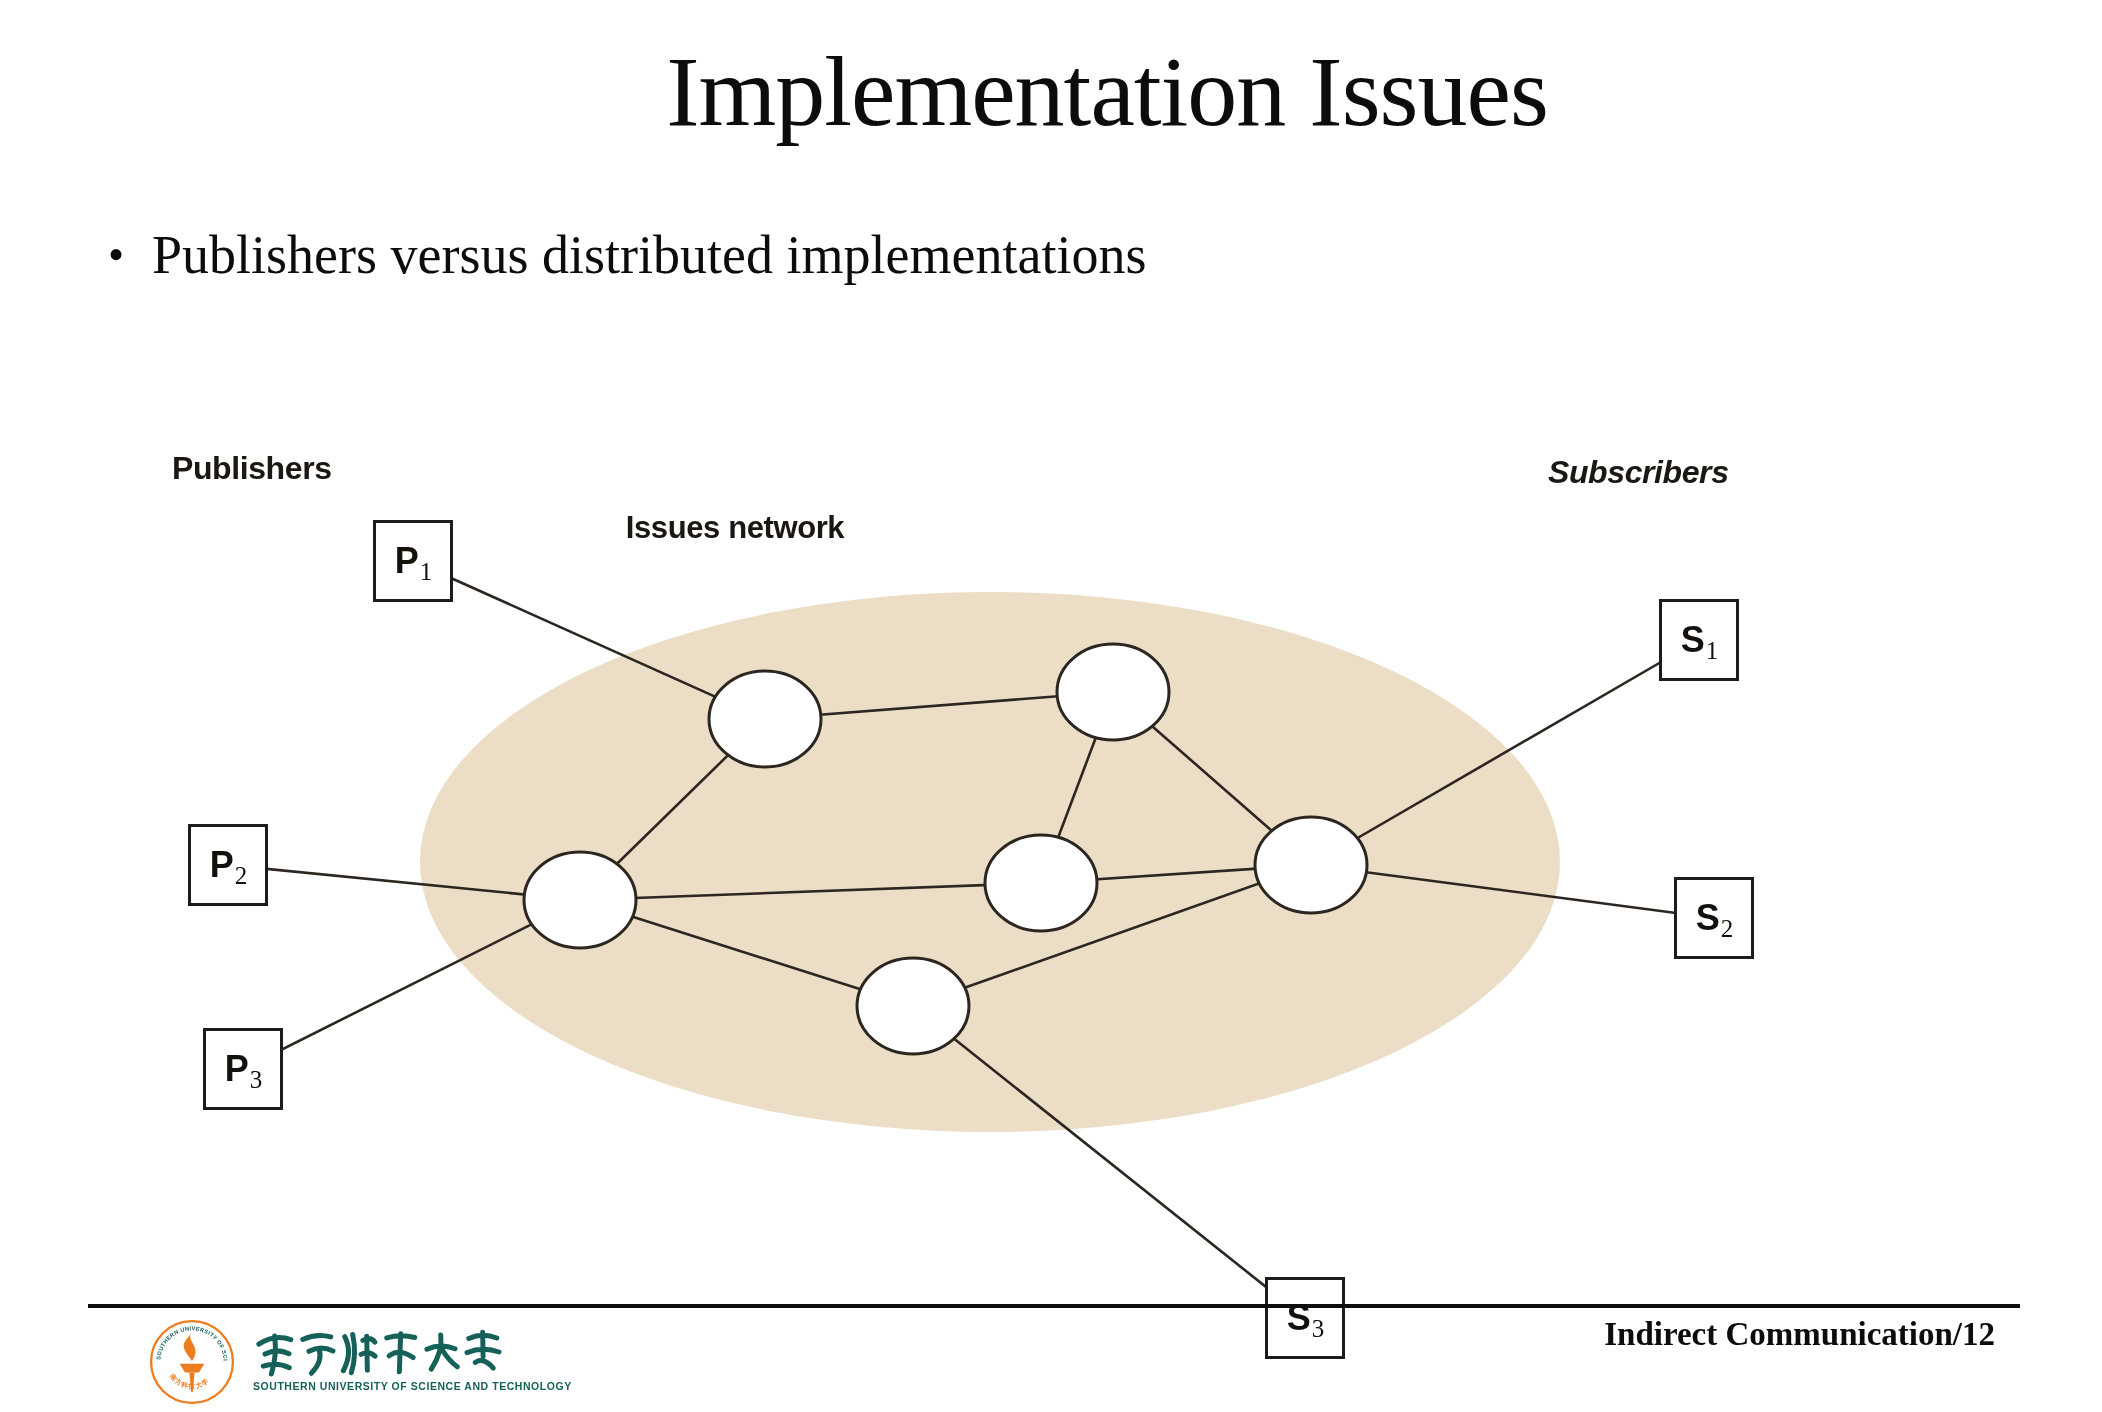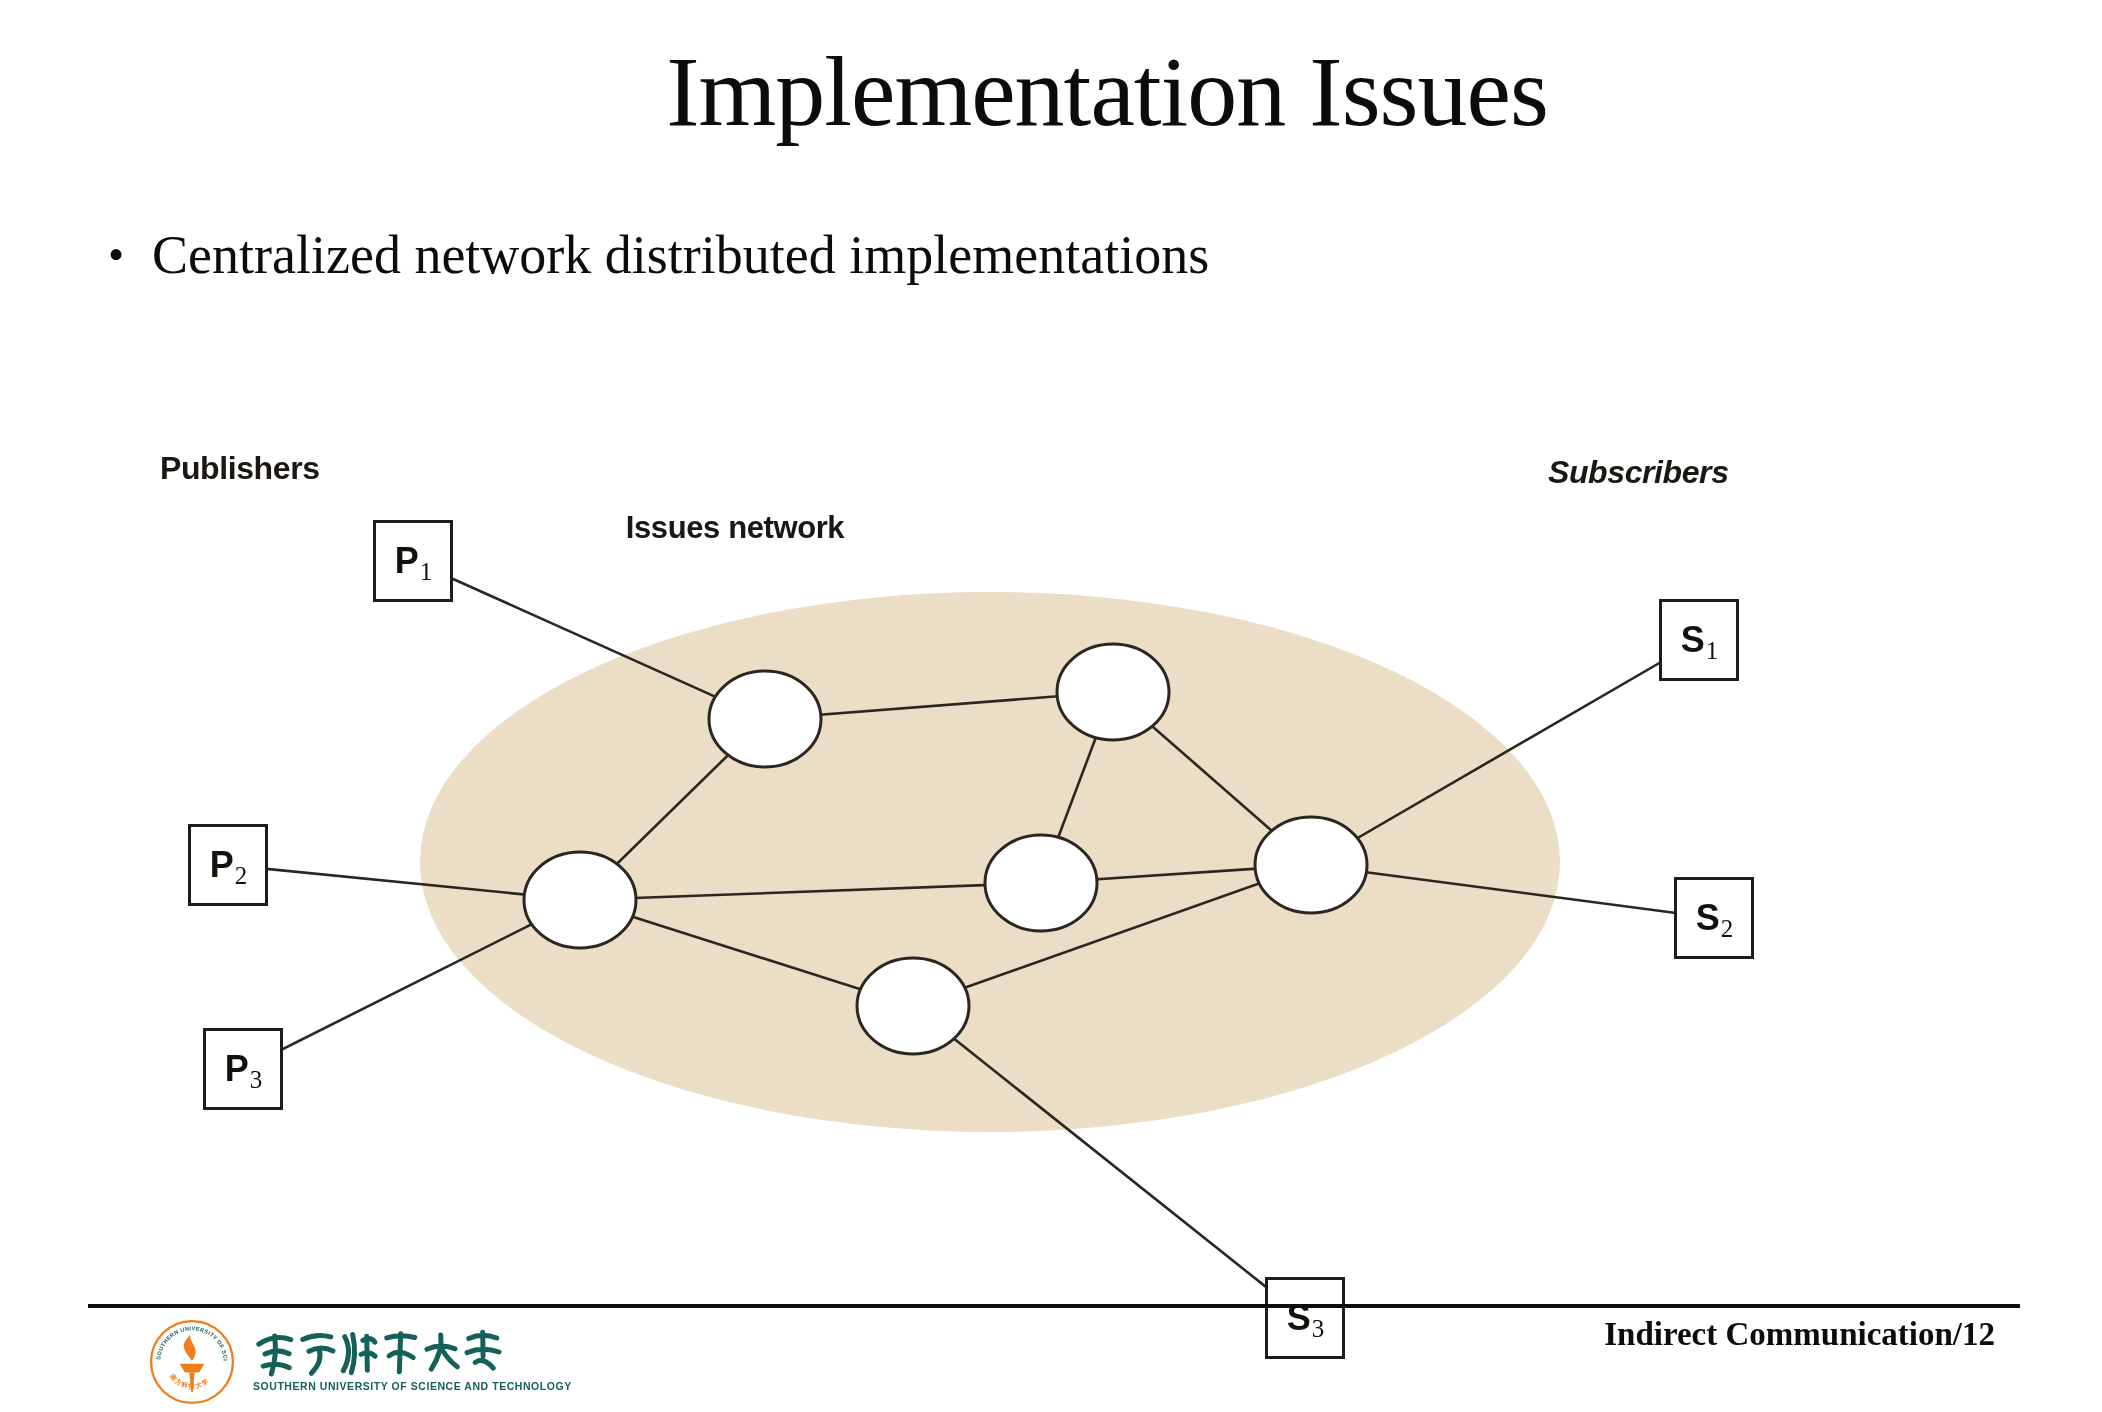--- a/index.html
+++ b/index.html
@@ -24,21 +24,21 @@
   .bullet-text{
     font-family:"Liberation Serif", serif;font-size:54px;line-height:66px;color:#0c0c0c;
     white-space:nowrap;
   }
   
   #diagram-svg{position:absolute;left:0;top:0;width:2102px;height:1412px;}
   .diagram-label{
     position:absolute;font-family:"Liberation Sans", sans-serif;font-weight:700;
     color:#1b1712;letter-spacing:-0.4px;white-space:nowrap;
   }
-  .lbl-publishers{left:160px;top:450px;font-size:32px;}
+  .lbl-publishers{left:172px;top:450px;font-size:32px;}
   .lbl-subscribers{left:1548px;top:454px;font-size:32px;font-style:italic;}
   .lbl-broker{left:735px;top:510px;transform:translateX(-50%);font-size:31px;}
   .endpoint-box{
     position:absolute;background:#ffffff;border:3px solid #1c1c1c;box-sizing:border-box;
     display:flex;align-items:center;justify-content:center;
   }
   .box-letter{
     font-family:"Liberation Sans", sans-serif;font-weight:700;font-size:36px;color:#14100c;
     line-height:36px;
   }
@@ -67,21 +67,21 @@
   }
 </style>
 </head>
 <body>
 
 <div id="slide">
 
   <div class="title">Implementation Issues</div>
   <div class="bullet-row">
     <span class="bullet-glyph">•</span>
-    <span class="bullet-text">Centralized network distributed implementations</span>
+    <span class="bullet-text">Publishers versus distributed implementations</span>
   </div>
 
   <svg id="diagram-svg" viewBox="0 0 2102 1412">
       <ellipse cx="990" cy="862" rx="570" ry="270" fill="#ecdec6"></ellipse>
       <line x1="413" y1="561" x2="765" y2="719" stroke="#2c2620" stroke-width="2.6"></line>
       <line x1="228" y1="865" x2="580" y2="900" stroke="#2c2620" stroke-width="2.6"></line>
       <line x1="243" y1="1069" x2="580" y2="900" stroke="#2c2620" stroke-width="2.6"></line>
       <line x1="765" y1="719" x2="1113" y2="692" stroke="#2c2620" stroke-width="2.6"></line>
       <line x1="765" y1="719" x2="580" y2="900" stroke="#2c2620" stroke-width="2.6"></line>
       <line x1="1113" y1="692" x2="1041" y2="883" stroke="#2c2620" stroke-width="2.6"></line>

